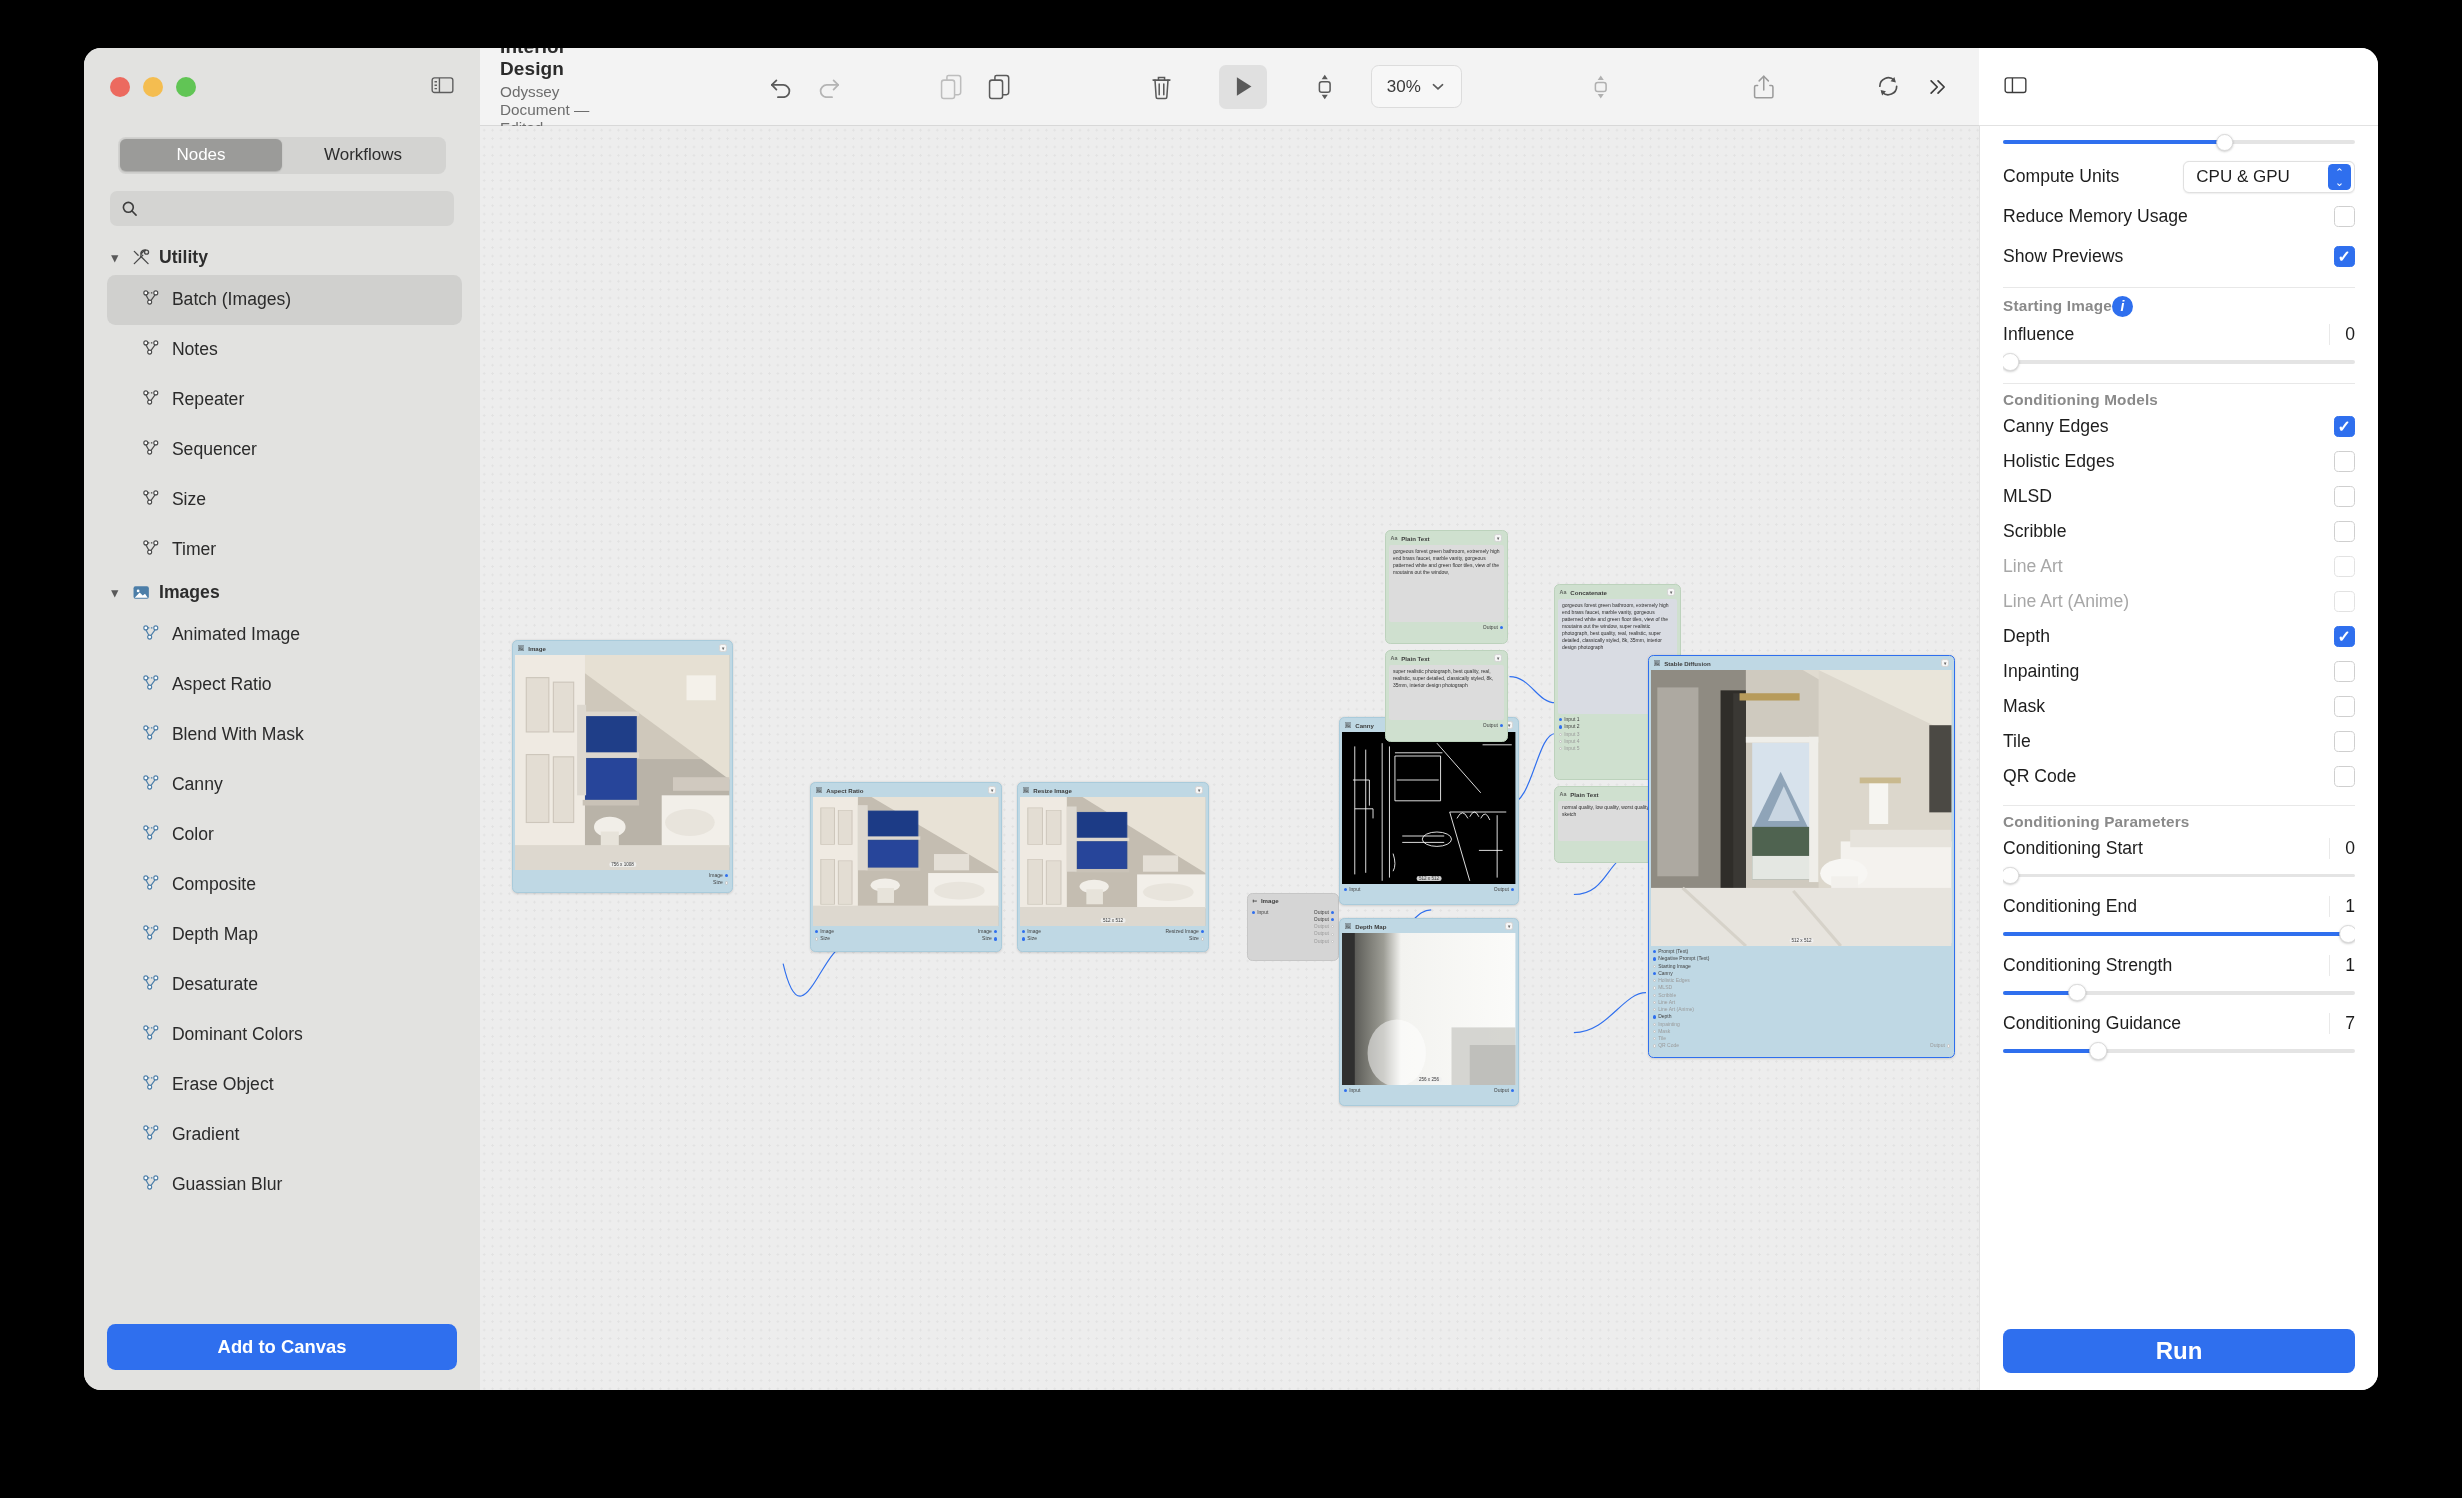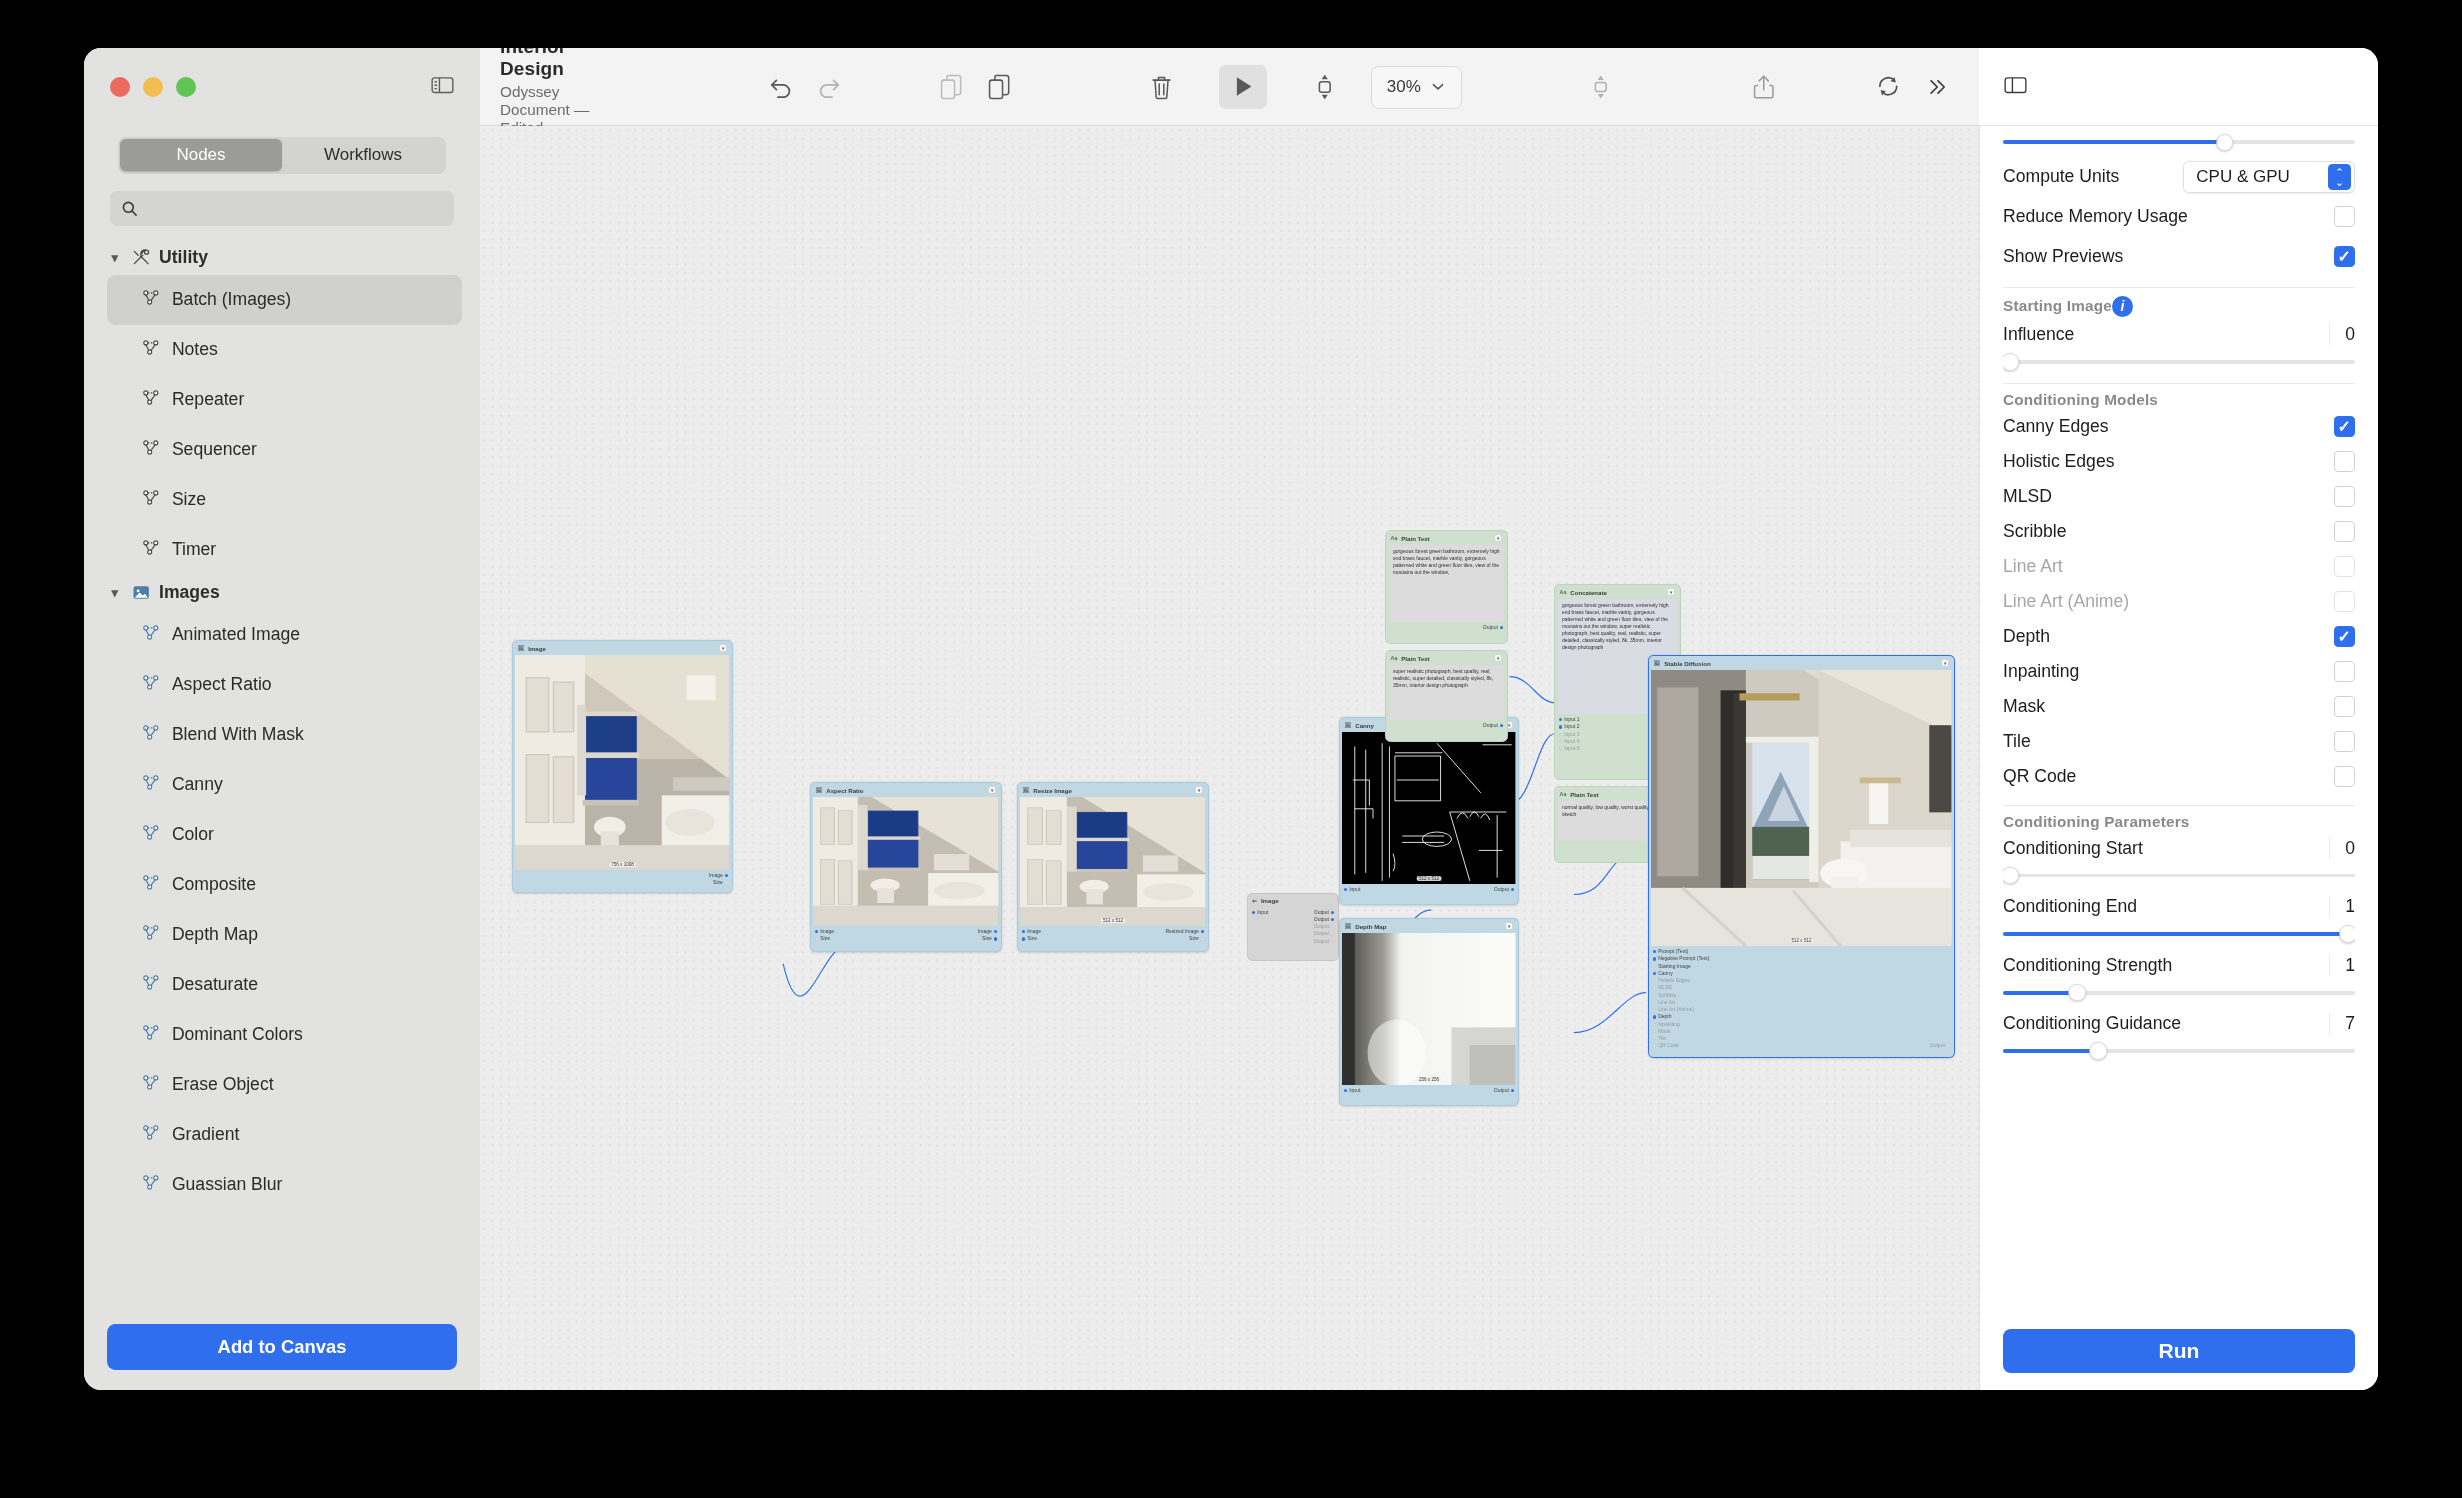--- a/index.html
+++ b/index.html
@@ -37,21 +37,21 @@
     flex: 1; background: #f3f3f3; display: flex; align-items: center;
     padding: 0 18.4px 0 20px; position: relative;
     border-bottom: 0.8px solid #d8d8d8;
   }
   .tb-right-pane {
     width: 399px; background: #fff; display: flex; align-items: center;
     padding-left: 24.5px; border-bottom: 0.8px solid #e2e2e2; flex-shrink: 0;
   }
   .doc-title { font-size: 19px; font-weight: 700; color: #2b2b2b; letter-spacing: 0.1px; }
   .doc-sub { font-size: 15.3px; color: #6d6d6d; margin-top: 2.3px; }
-  .tb-icons { display: flex; align-items: flex-end; }
+  .tb-icons { display: flex; align-items: center; }
   .tbi {
     width: 48px; height: 44px; display: flex; align-items: center;
     justify-content: center; border-radius: 7px; cursor: default;
   }
   .tbi.active { background: #e0e0e0; }
   .zoomsel {
     height: 43px; min-width: 91px; border: 0.8px solid #dcdcdc; border-radius: 7.7px;
     background: #f7f7f7; display: flex; align-items: center; justify-content: center;
     gap: 10.7px; padding: 0 10.7px; font-size: 17px; color: #3a3a3a;
   }
@@ -201,21 +201,21 @@
     position: absolute; top: 8.4px; left: 0; height: 3.8px;
     background: #2f6fee; border-radius: 2.3px;
   }
   .sknob {
     position: absolute; top: 1.5px; width: 17.6px; height: 17.6px; border-radius: 50%;
     background: #fff; border: 0.8px solid #dadada; box-shadow: 0 0.8px 2.3px rgba(0,0,0,.22);
     transform: translateX(-50%);
   }
   .runbtn {
     height: 44px; background: #2f6fee; border-radius: 7.7px; color: #fff;
-    font-size: 21px; font-weight: 700;
+    font-size: 24px; font-weight: 700;
     display: flex; align-items: center; justify-content: center;
   }
 </style>
 </head>
 <body>
 
 <div class="window">
 
   <div class="topbar">
 

